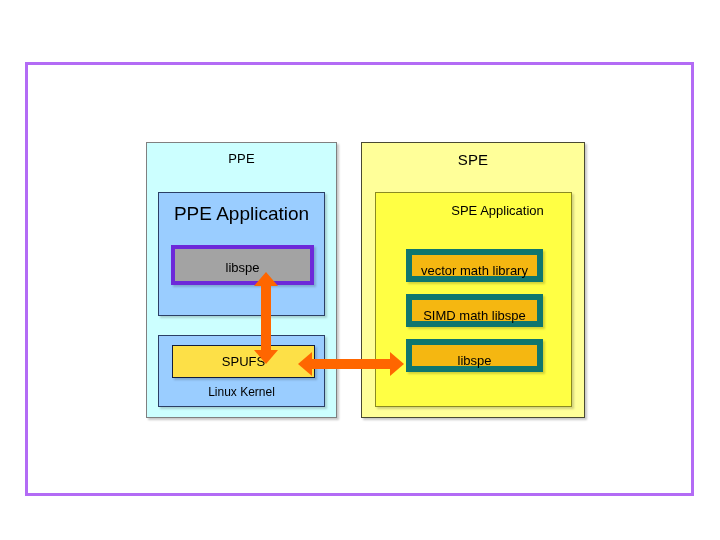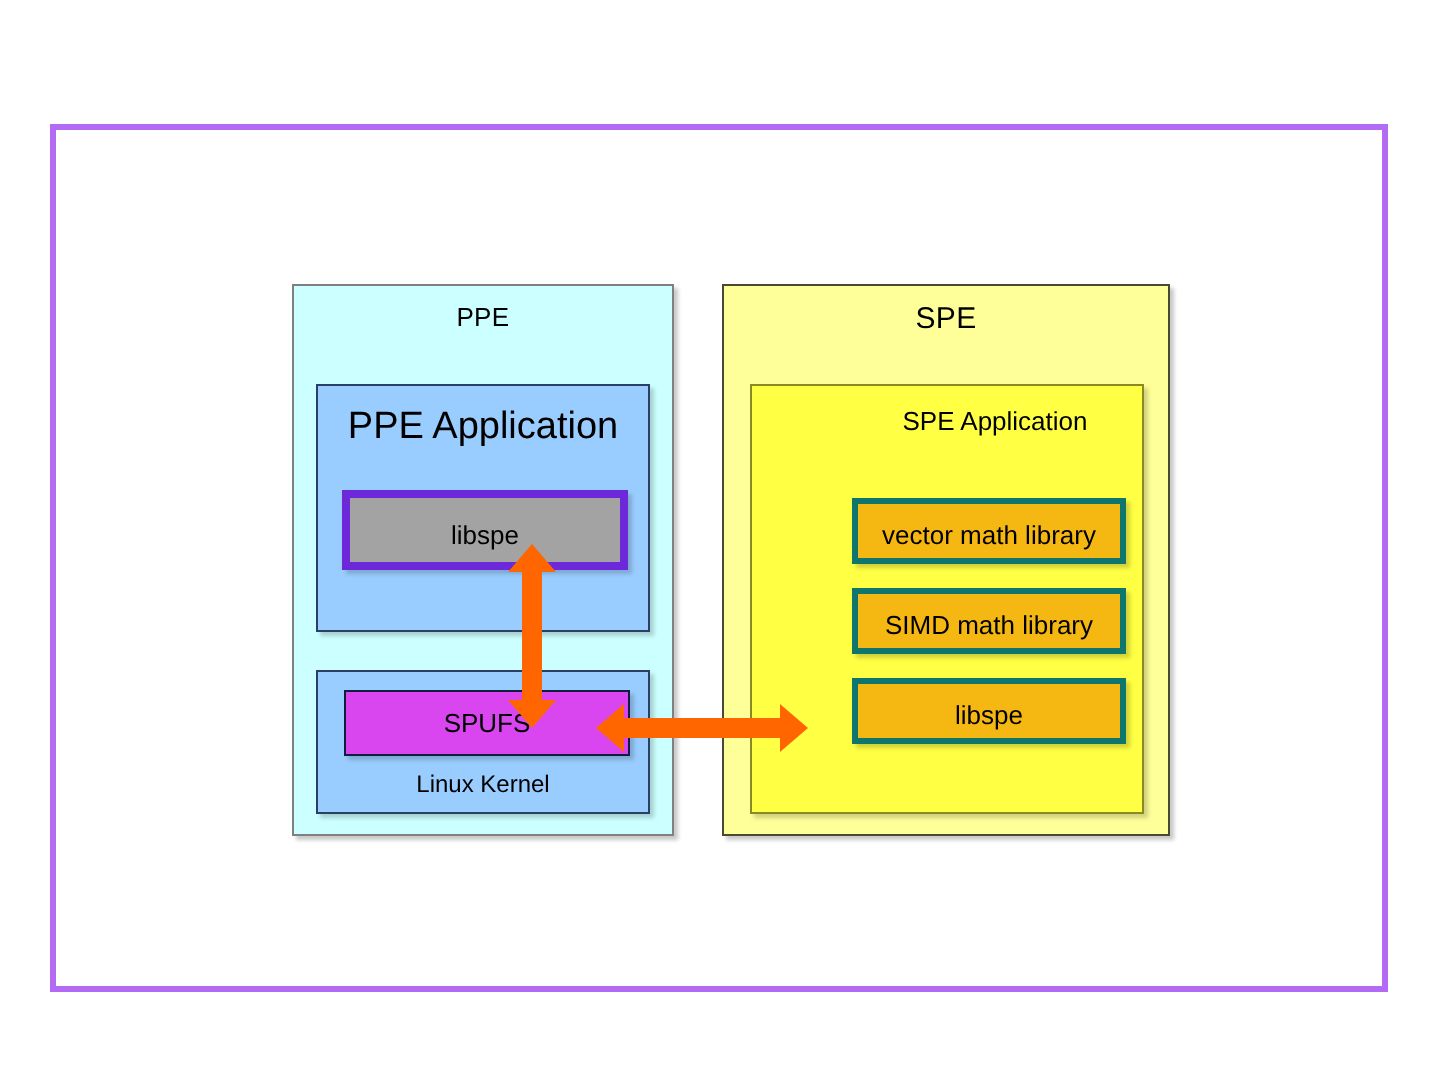--- a/index.html
+++ b/index.html
@@ -115,21 +115,21 @@
     bottom: 7px;
     font-size: 12px;
   }
 
   
   #spufs-box {
     left: 172px;
     top: 345px;
     width: 143px;
     height: 33px;
-    background: #d946ef;
+    background: #fde047;
     border: 1px solid #111d3d;
     box-shadow: 2px 2px 2px rgba(0,0,0,0.18);
   }
   #spufs-label {
     position: absolute;
     left: 0; right: 0;
     top: 8px;
     font-size: 13px;
   }
 
@@ -165,25 +165,25 @@
     position: absolute;
     left: 0; right: 0;
     top: 10px;
     font-size: 13px;
     padding-left: 48px;
   }
 
   
   .lib-box {
     position: absolute;
-    left: 426px;
+    left: 406px;
     width: 137px;
     height: 33px;
     background: #f5b711;
-    border: 3px solid #0f766e;
+    border: 6px solid #0f766e;
     box-sizing: border-box;
     box-shadow: 2px 2px 2px rgba(0,0,0,0.18);
     text-align: center;
   }
   .lib-label {
     position: absolute;
     left: 0; right: 0;
     top: 8px;
     font-size: 13px;
     color: #000;
@@ -244,21 +244,21 @@
 
   <div class="box" id="spe-app-box">
     <span class="box-label" id="spe-app-title">SPE Application</span>
   </div>
 
   <div class="lib-box" id="lib-vector">
     <span class="lib-label">vector math library</span>
   </div>
 
   <div class="lib-box" id="lib-simd">
-    <span class="lib-label">SIMD math library</span>
+    <span class="lib-label">SIMD math libspe</span>
   </div>
 
   <div class="lib-box" id="lib-newlib">
     <span class="lib-label">libspe</span>
   </div>
 
   <svg id="arrow-vertical" viewBox="0 0 36 96">
 
     <rect x="13" y="10" width="10" height="76" fill="#ff6600"></rect>
 

